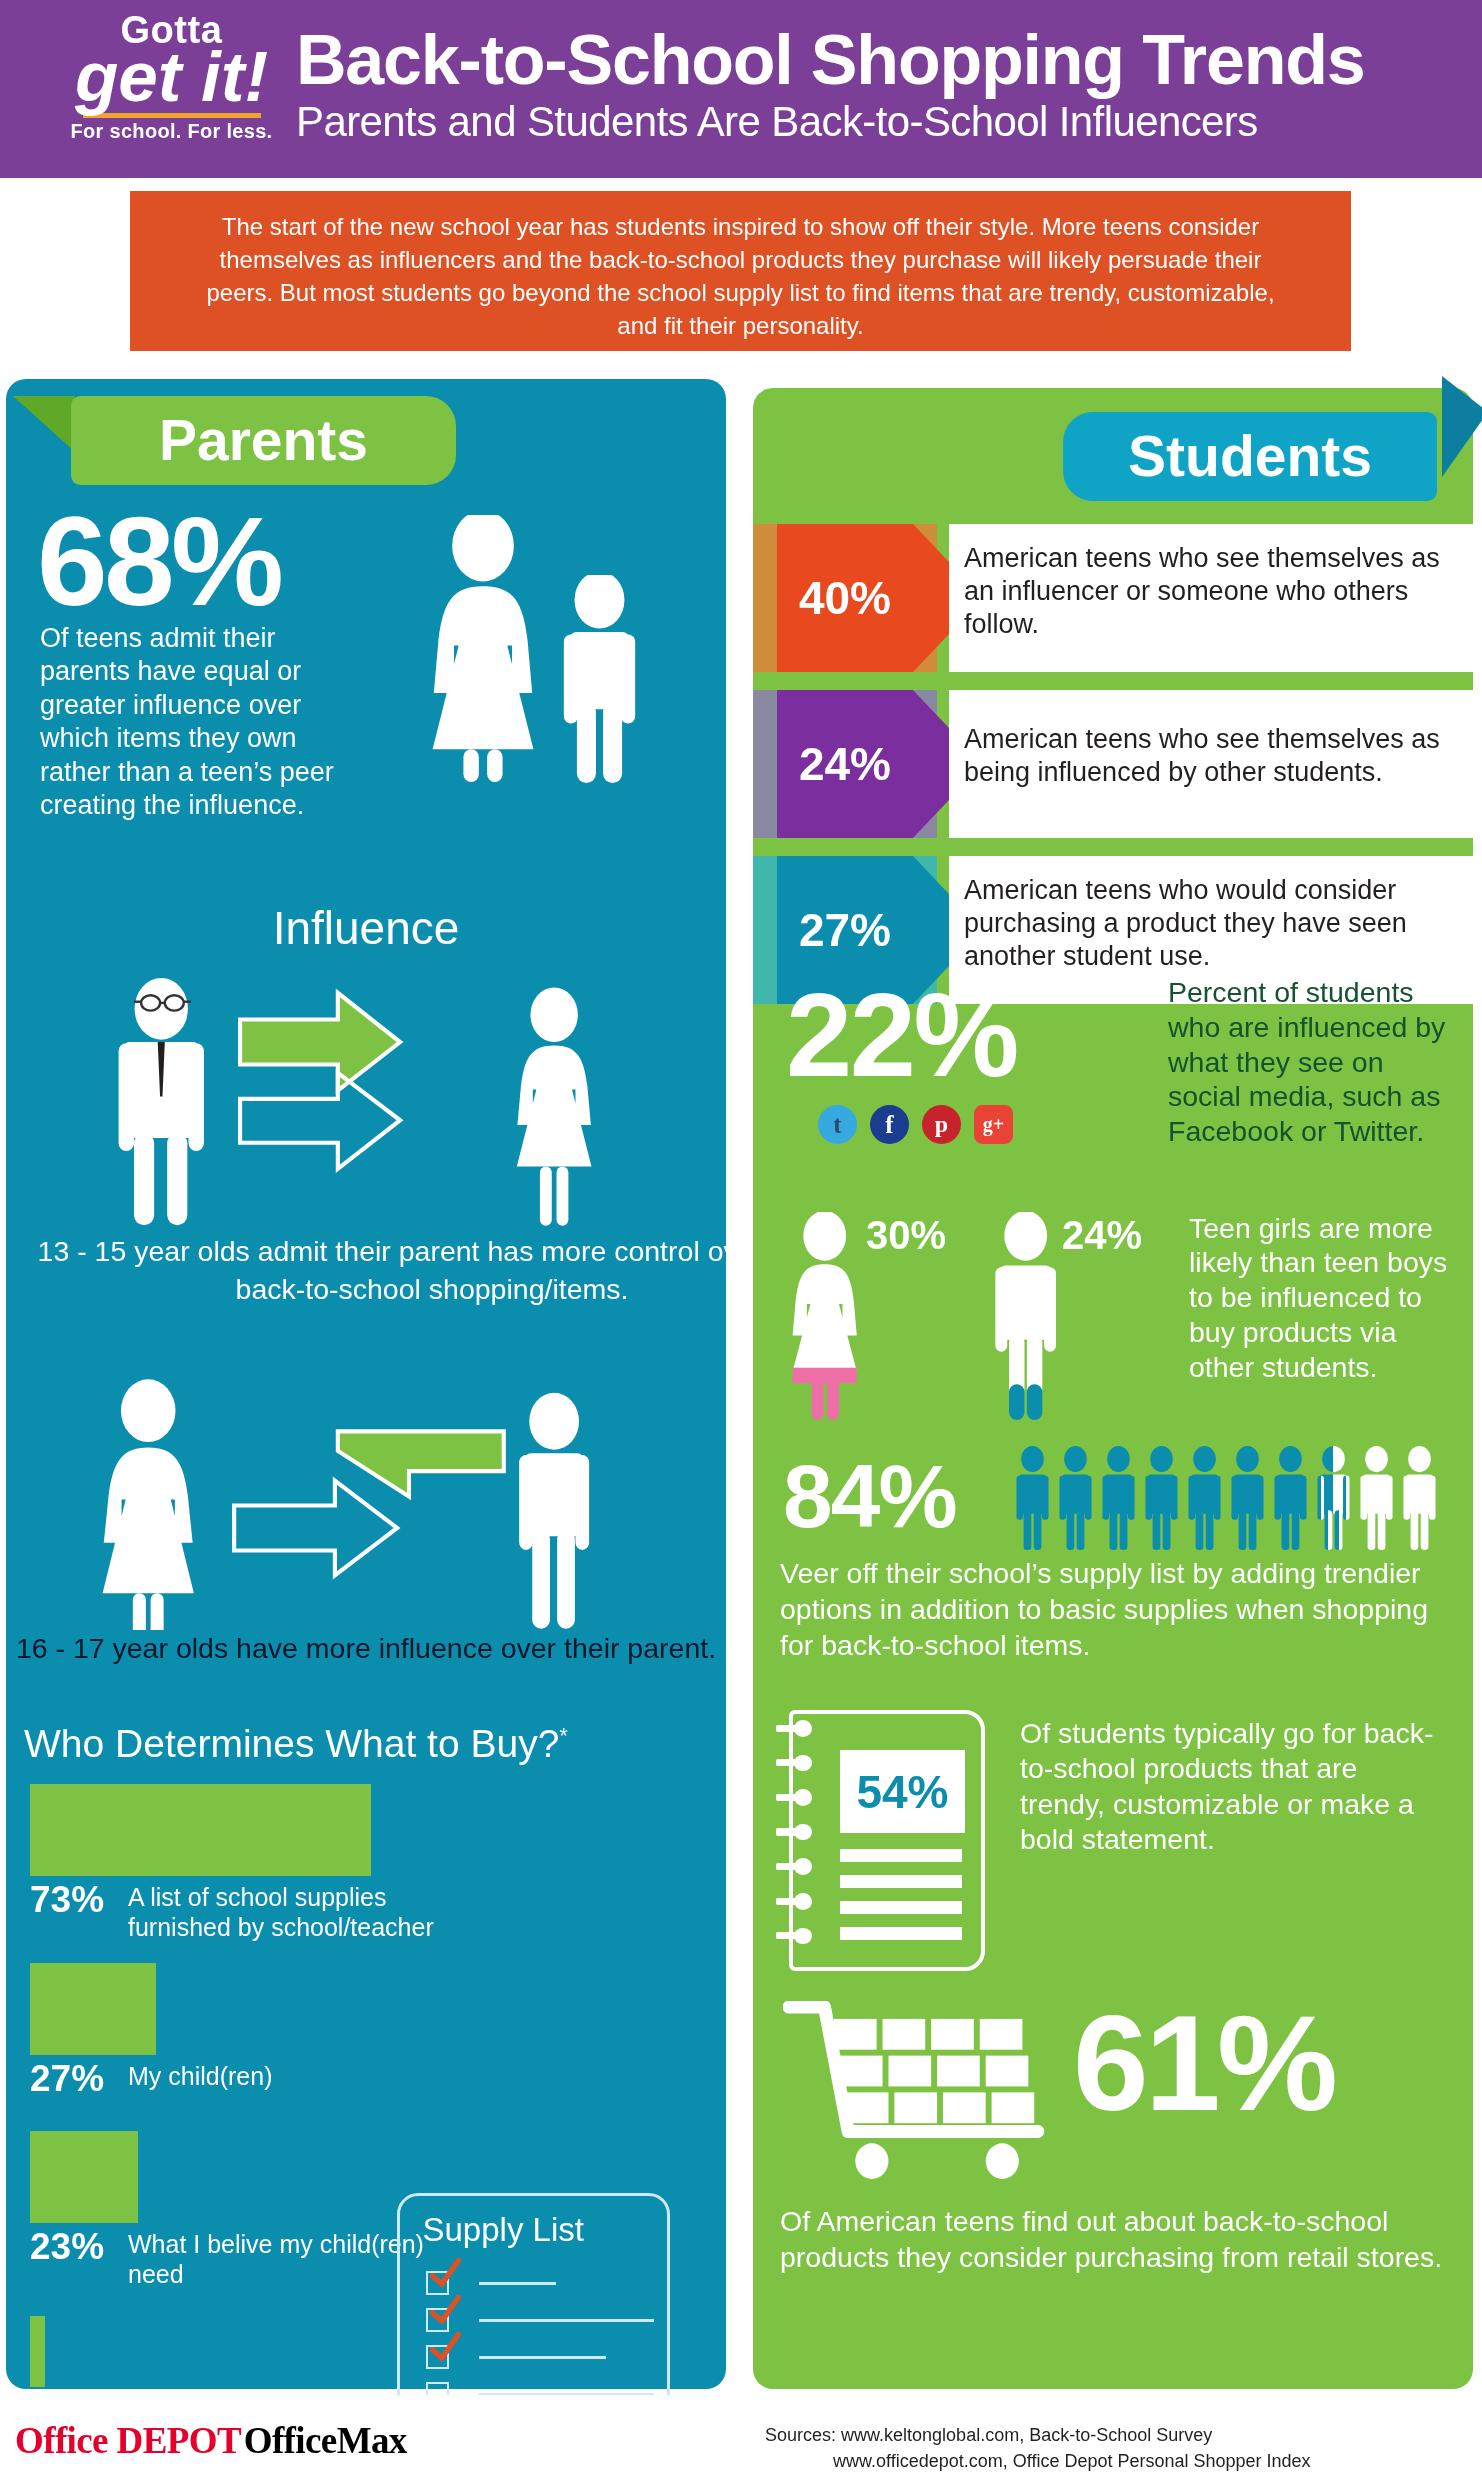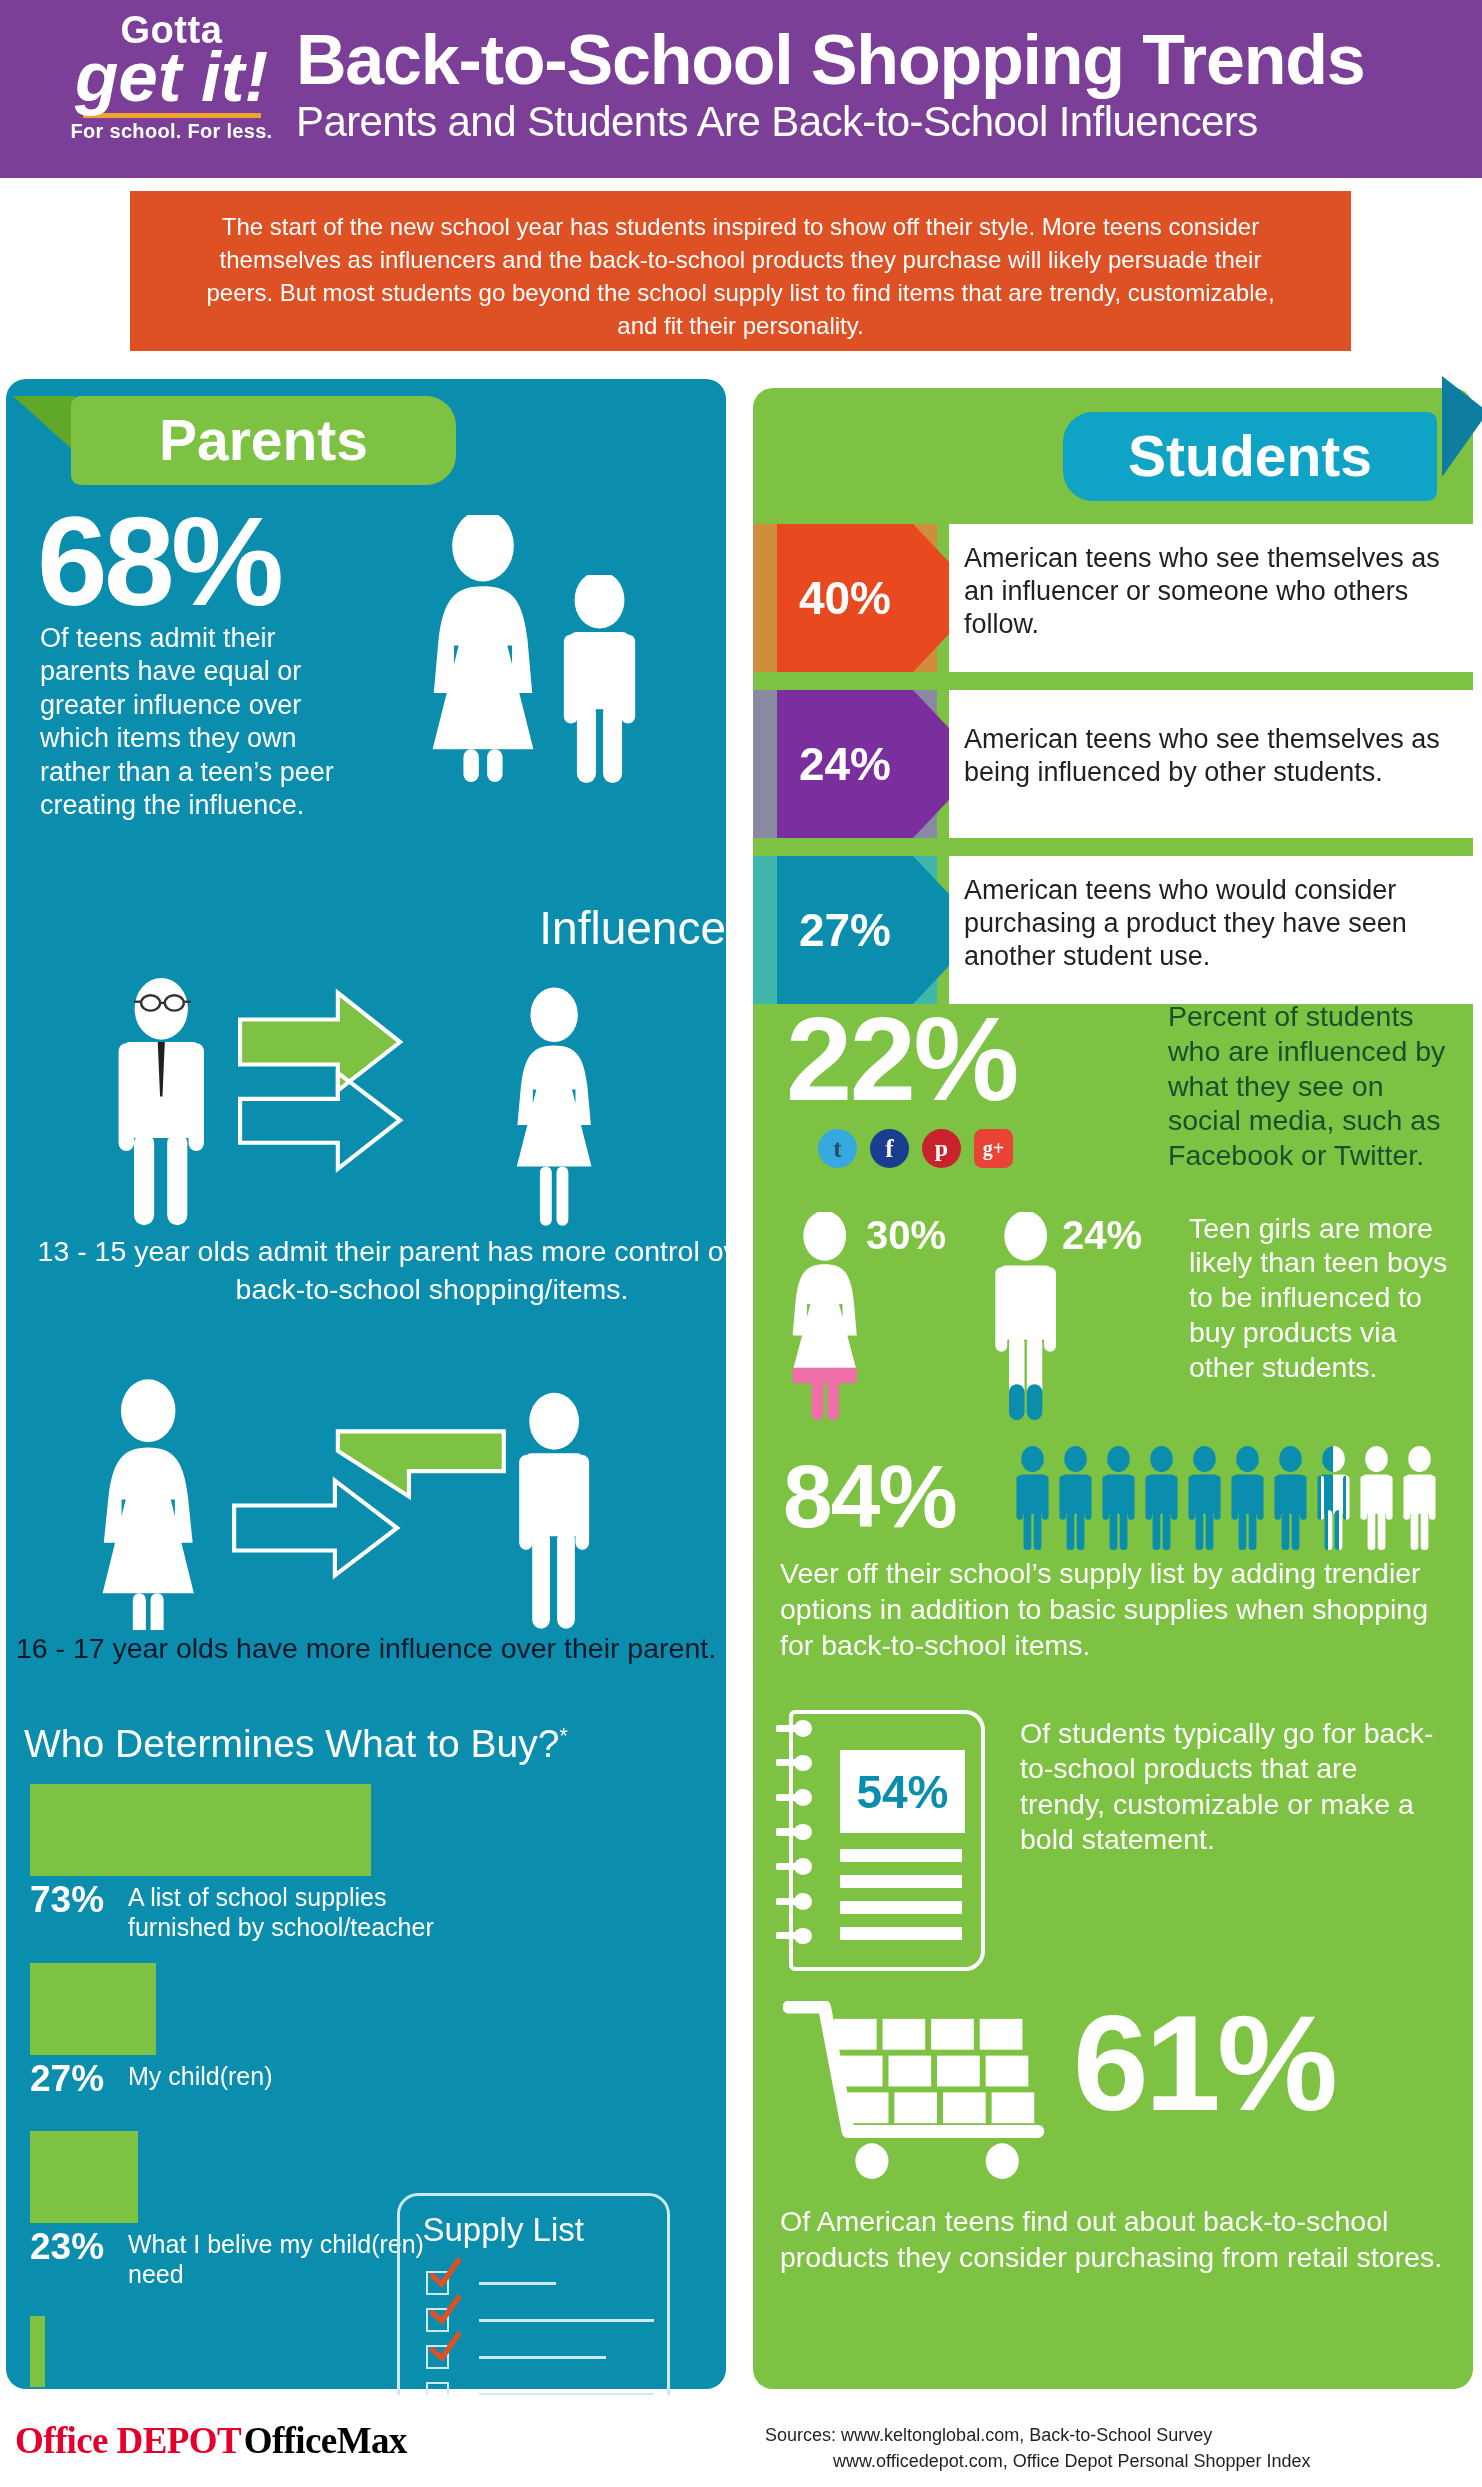--- a/index.html
+++ b/index.html
@@ -45,21 +45,21 @@
   .tab-parents{ position:absolute; left:65px; top:16.6px; width:385px; height:89px;
       background:#7DC242; border-radius:9.5px 30px 30px 9.5px; }
   .tab-parents span{ display:block; color:#fff; font-size:57px; font-weight:bold; text-align:center; line-height:89px; }
 
   .big68{ position:absolute; left:31px; top:119px; color:#fff; font-size:127px; font-weight:bold; line-height:1; letter-spacing:-3.6px; }
   .txt68{ position:absolute; left:34px; top:243px; width:332px; color:#fff; font-size:27px; line-height:1.24; }
 
   .fig-mom{ position:absolute; left:391px; top:136px; }
   .fig-kid{ position:absolute; left:540px; top:196px; }
 
-  .h-influence{ position:absolute; left:0; top:522px; width:720px; text-align:right;
+  .h-influence{ position:absolute; left:0; top:522px; width:720px; text-align:center;
       color:#fff; font-size:46px; font-weight:normal; }
 
   .inf1{ position:absolute; left:0; top:593px; width:720px; height:255px; }
   .inf1-cap{ position:absolute; left:0; top:854px; width:852px; text-align:center;
       color:#fff; font-size:28.5px; line-height:1.32; }
 
   .inf2{ position:absolute; left:0; top:996px; width:720px; height:255px; }
   .inf2-cap{ position:absolute; left:0; top:1251px; width:720px; text-align:center;
       color:#0f172a; font-size:28.5px; line-height:1.32; }
 
@@ -99,21 +99,21 @@
   .callout .shadow{ position:absolute; left:0; top:0; width:184px; height:148px; opacity:0.72; }
   .callout .tagwrap{ position:absolute; left:24px; top:0; height:148px; }
   .callout .tag{ position:absolute; left:0; top:0; width:136px; height:148px; }
   .callout .arrow{ position:absolute; left:136px; top:0; width:0; height:0;
       border-top:74px solid transparent; border-bottom:74px solid transparent; }
   .callout .pct{ position:absolute; left:0; top:0; width:136px; height:148px;
       color:#fff; font-size:46px; font-weight:bold; display:flex; align-items:center; justify-content:center; }
   .callout .body{ position:absolute; left:196px; top:0; width:525px; height:148px; background:#fff; }
   .callout .body p{ color:#231F20; font-size:27px; line-height:1.23; padding:18px 13px 0 15px; }
 
-  .sec22{ position:absolute; left:0; top:593px; width:720px; height:249px; }
+  .sec22{ position:absolute; left:0; top:569px; width:720px; height:249px; }
   .n22{ position:absolute; left:33px; top:18px; color:#fff; font-size:119px; font-weight:bold; line-height:1; letter-spacing:-2.4px; }
   .social{ position:absolute; left:65px; top:148px; display:flex; gap:13px; }
   .sicon{ width:39px; height:39px; border-radius:50%; color:#fff; font-size:25px; font-weight:bold;
       display:flex; align-items:center; justify-content:center; font-family:"Liberation Serif", serif; }
   .t22{ position:absolute; left:415px; top:18px; width:296px; color:#14532d; font-size:28.5px; line-height:1.22; }
 
   .sec-gender{ position:absolute; left:0; top:812px; width:720px; height:225px; }
   .g-fig{ position:absolute; }
   .g-pct{ position:absolute; color:#fff; font-size:40px; font-weight:bold; }
   .t-gender{ position:absolute; left:436px; top:10.7px; width:273px; color:#fff; font-size:28.5px; line-height:1.22; }

